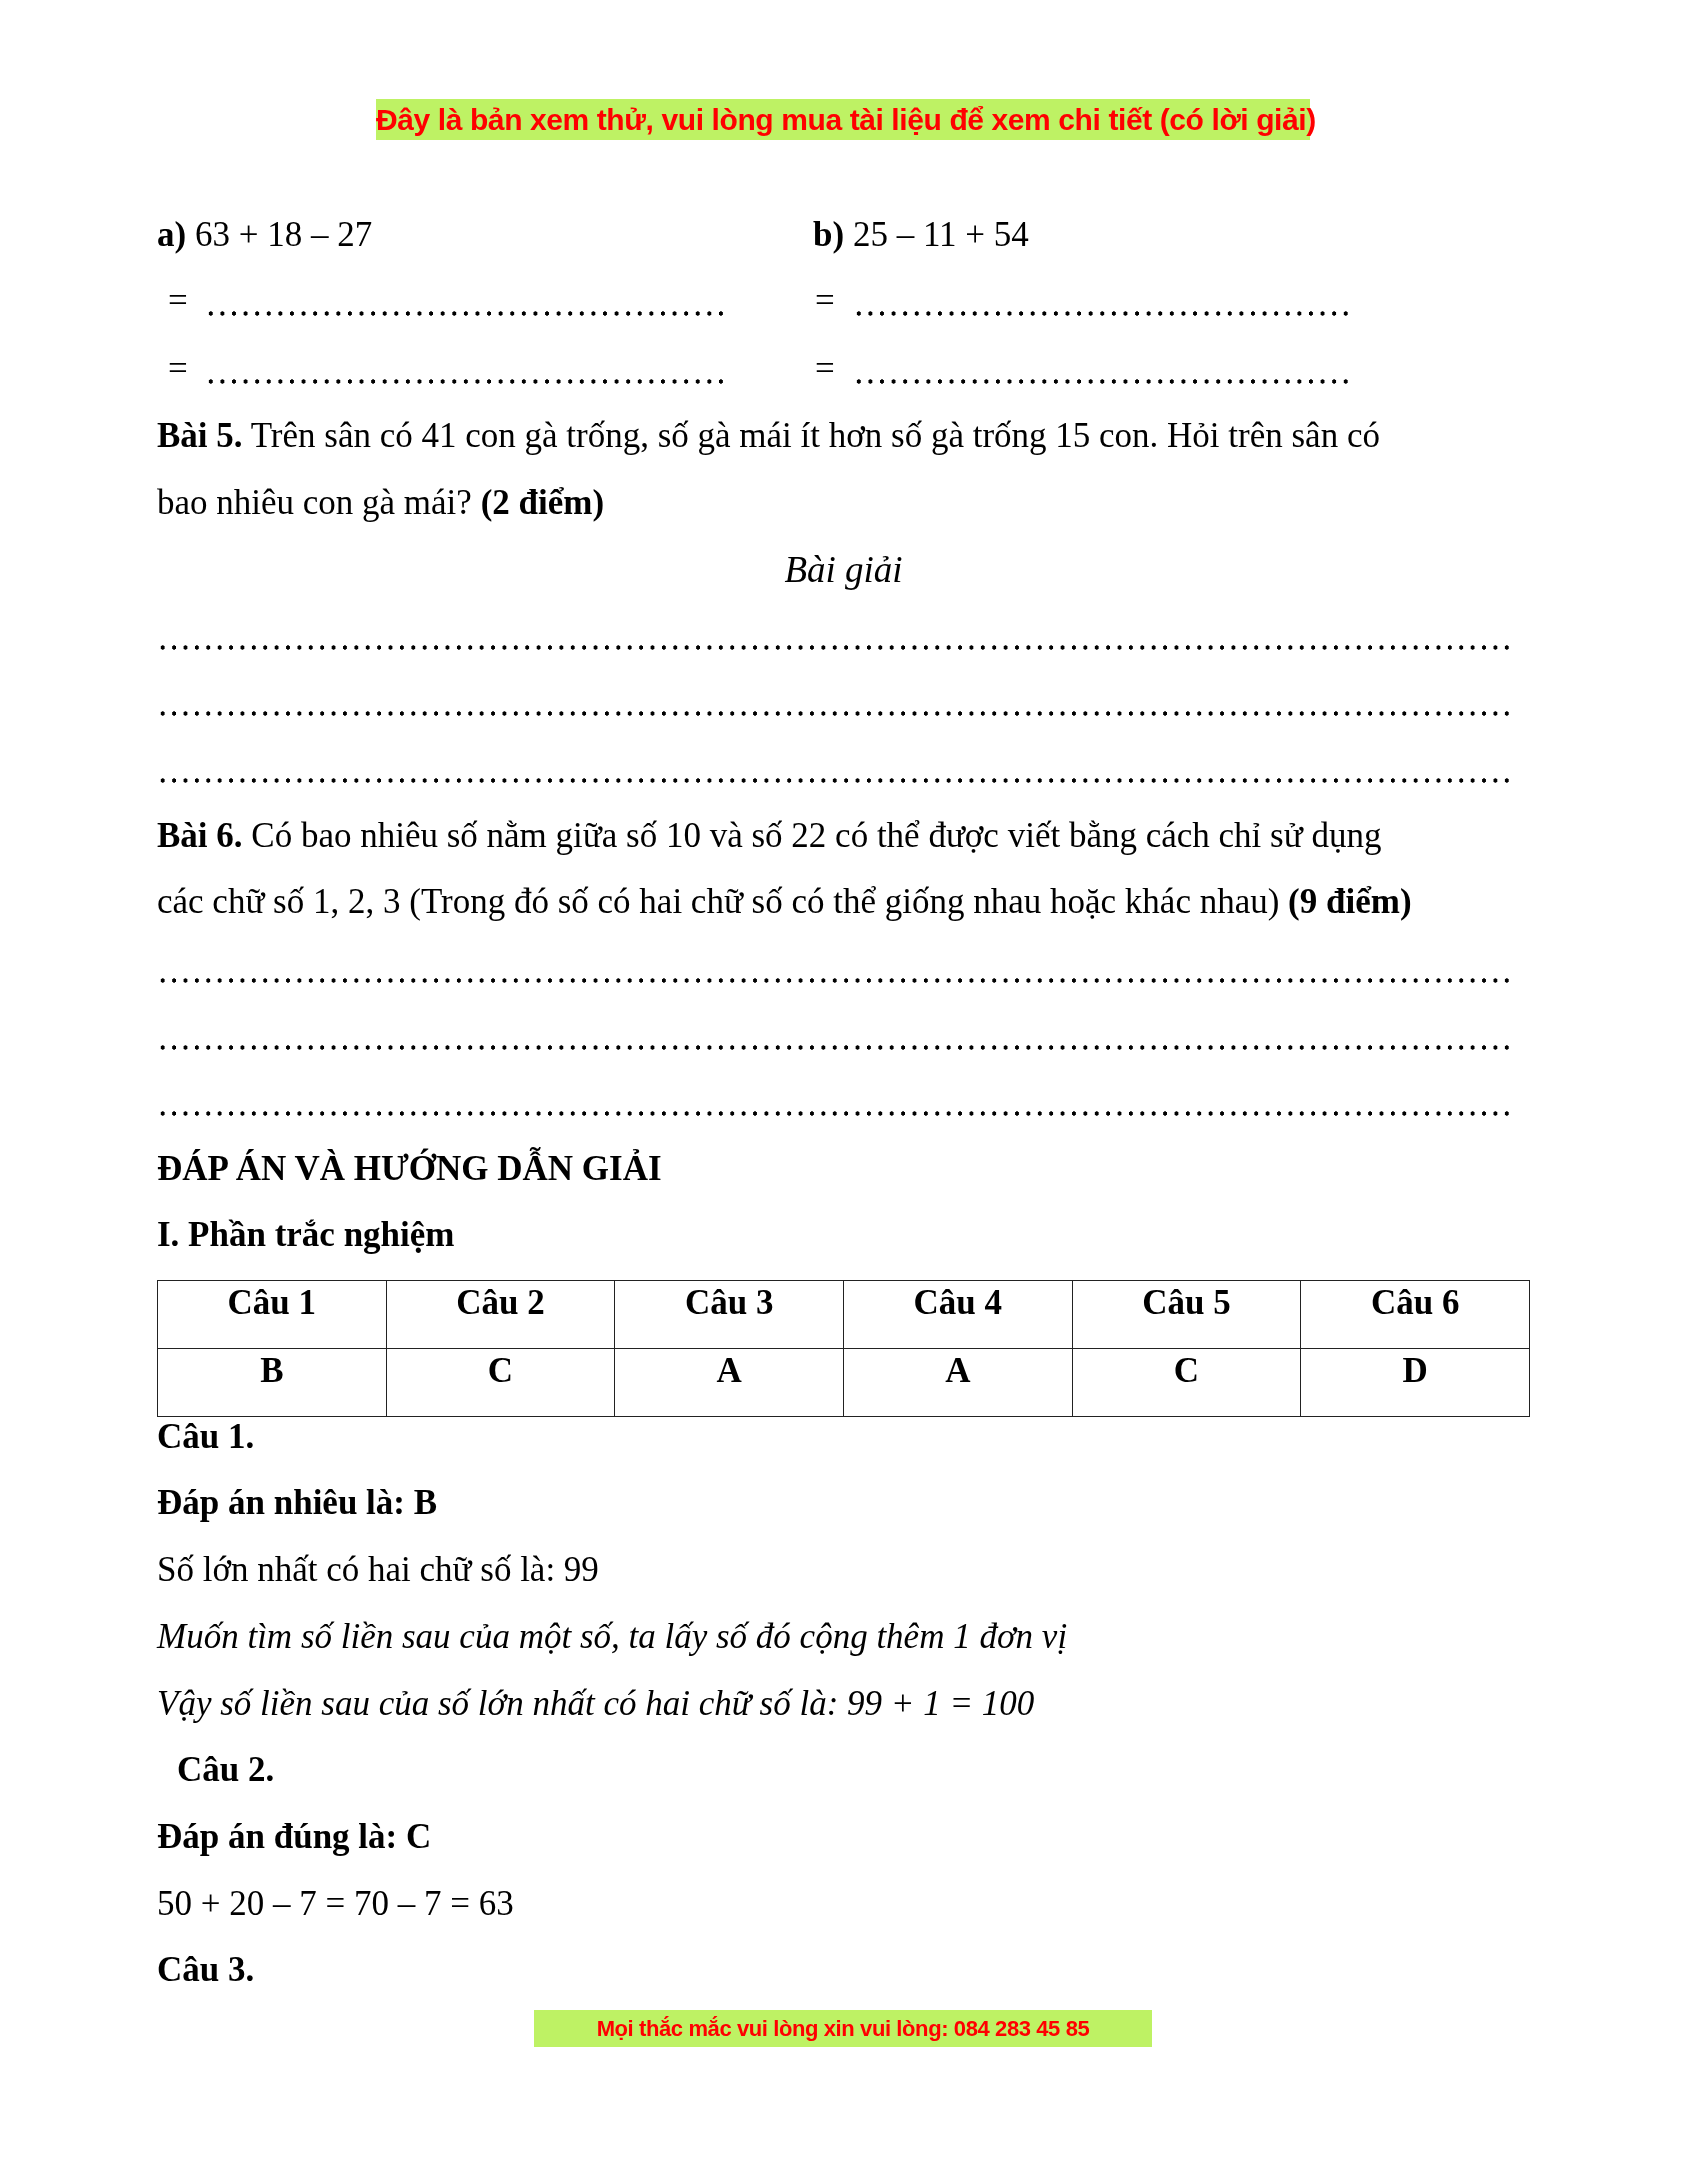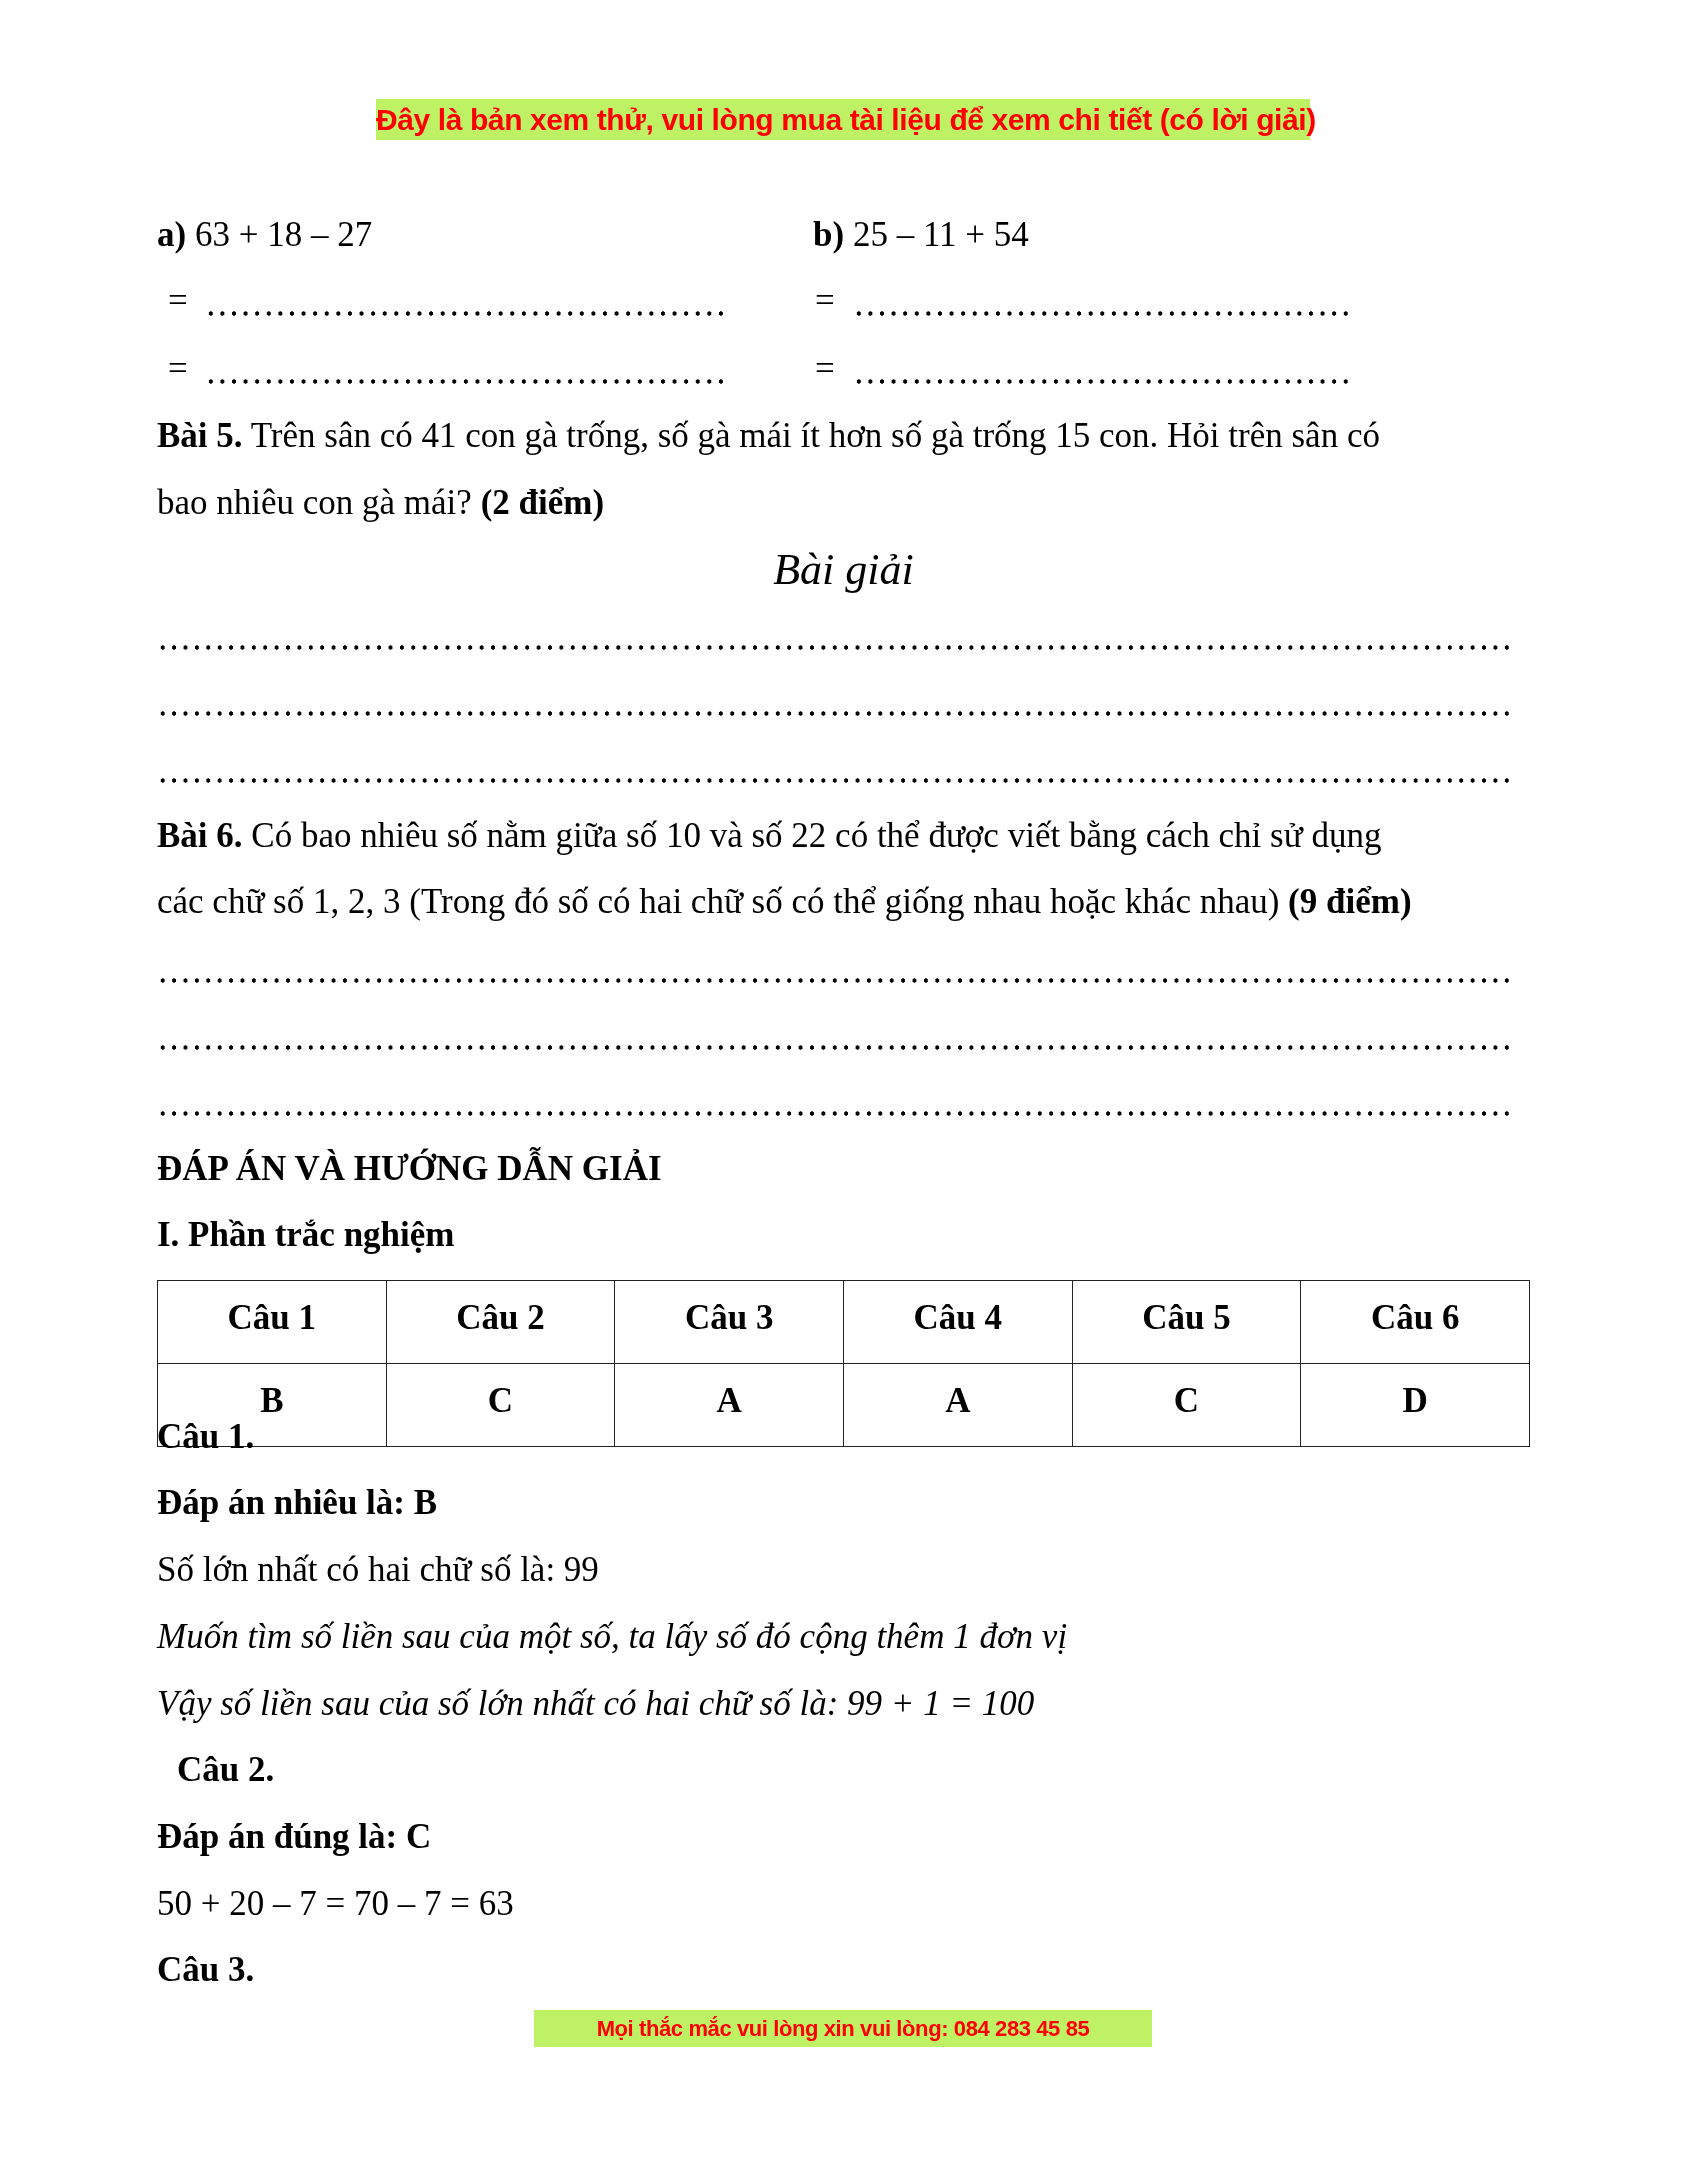--- a/index.html
+++ b/index.html
@@ -17,25 +17,25 @@
 
   .col-b { left: 813px; }
 
   .dots { position: absolute; left: 157px; width: 1354px; height: 4.8px;
           background-image: radial-gradient(circle, #000 1.9px, transparent 2.2px);
           background-size: 11.4px 4.8px; background-repeat: repeat-x; }
   .dots-short { width: 524px; left: 205px; background-size: 11.6px 4.8px; }
   .dots-short-b { left: 853px; width: 502px; }
   .eq { position: absolute; font-size: 35px; line-height: 44px; }
 
-  .center { position: absolute; left: 157px; width: 1373px; text-align: center; font-size: 44px; line-height: 44px; font-style: italic; }
+  .center { position: absolute; left: 157px; width: 1373px; text-align: center; font-size: 37px; line-height: 44px; font-style: italic; }
 
   table.answers { position: absolute; left: 157px; top: 1280px; width: 1373px; border-collapse: collapse; }
   table.answers td { border: 1.6px solid #222; height: 64px; text-align: center; vertical-align: top;
-                     font-size: 35px; font-weight: bold; padding-top: 17px; width: 16.66%; }
+                     font-size: 35px; font-weight: bold; padding-top: 2px; width: 16.66%; }
 </style>
 </head>
 <body>
 
 <div class="banner banner-top">Đây là bản xem thử, vui lòng mua tài liệu để xem chi tiết (có lời giải)</div>
 
 <div class="line" style="top:213px;">
   <span class="b">a)</span><span> 63 + 18 – 27</span>
 </div>
 <div class="line col-b" style="top:213px;">

